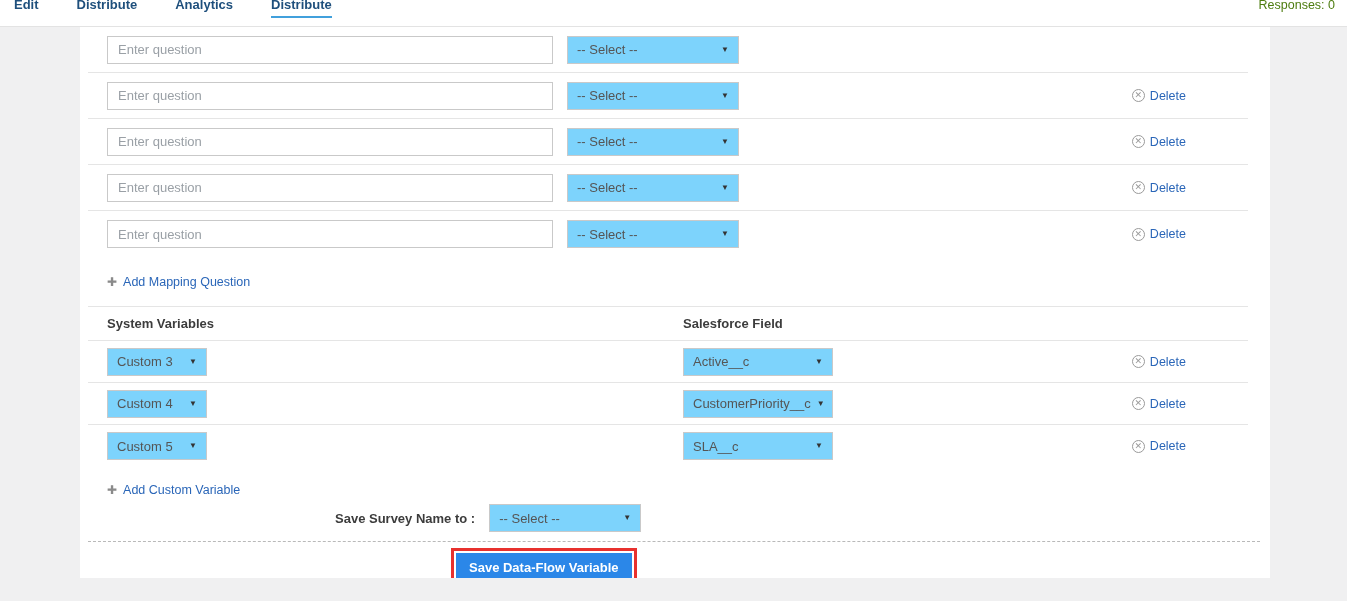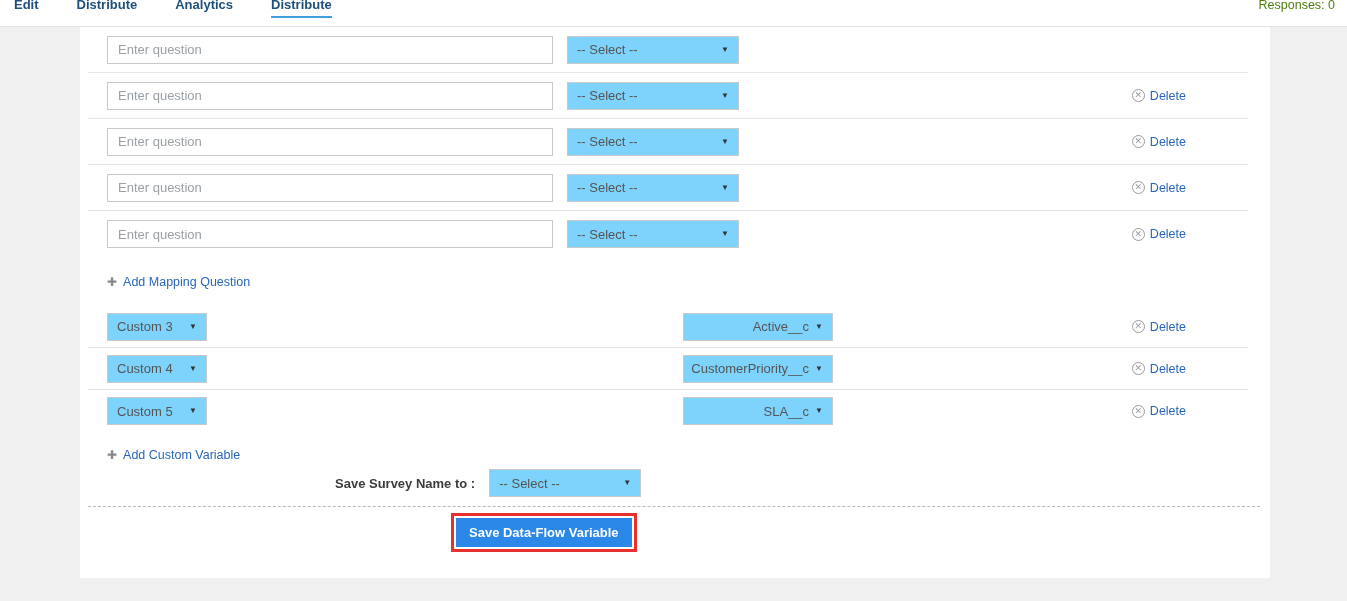--- a/index.html
+++ b/index.html
@@ -50,21 +50,21 @@
   .q-input::placeholder { color:#9aa0a6; opacity:1; }
 
   .selectbox {
     height:28px; border:1px solid #c9c9c9;
     display:flex; align-items:center; justify-content:space-between;
     padding:0 9px; font-size:13px; color:#555;
     background:#7dd3fc; cursor:pointer;
   }
   .sel-q  { width:172px; margin-left:14px; }
   .sel-sm { width:100px; }
-  .sel-sf { width:150px;justify-content:flex-end; }
+  .sel-sf { width:150px; }
   .sel-survey { width:152px; margin-left:14px; }
   .arrow { font-size:8px; color:#333; line-height:1; margin-left:6px; }
 
   .delete-link {
     margin-left:auto; margin-right:62px;
     display:flex; align-items:center; gap:5px;
     color:#2a66b8; font-size:12.5px; cursor:pointer;
     text-decoration:none;
   }
   .circle-x {
@@ -177,20 +177,24 @@
     </a>
   </div>
 
   <div class="add-link-row">
     <a class="add-link">
       <span class="plus-icon">✚</span>
       <span>Add Mapping Question</span>
     </a>
   </div>
 
+  <div class="row head-row">
+    <span class="col-head first">System Variables</span>
+    <span class="col-head">Salesforce Field</span>
+  </div>
 
   <div class="row cv-row">
     <div class="selectbox sel-sm">
       <span>Custom 3</span>
       <span class="arrow">▼</span>
     </div>
     <div class="cv-spacer"></div>
     <div class="selectbox sel-sf">
       <span>Active__c</span>
       <span class="arrow">▼</span>

